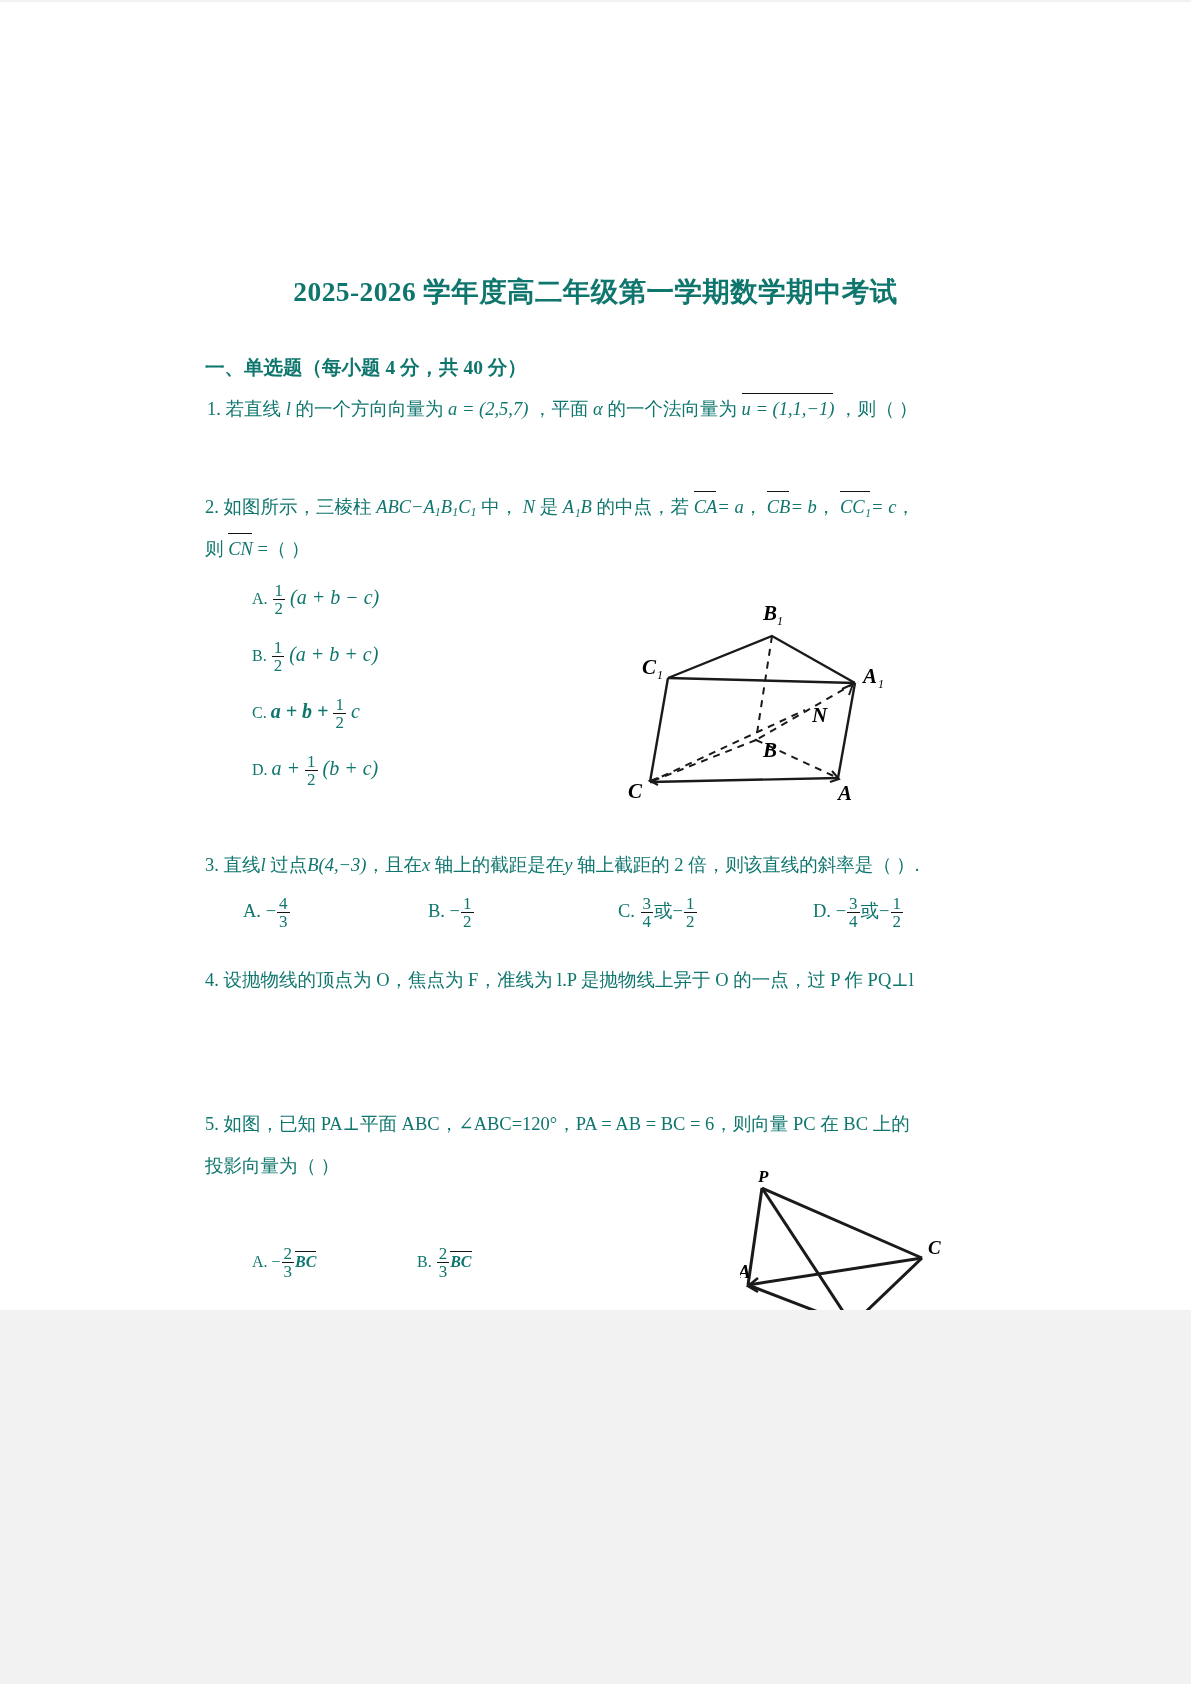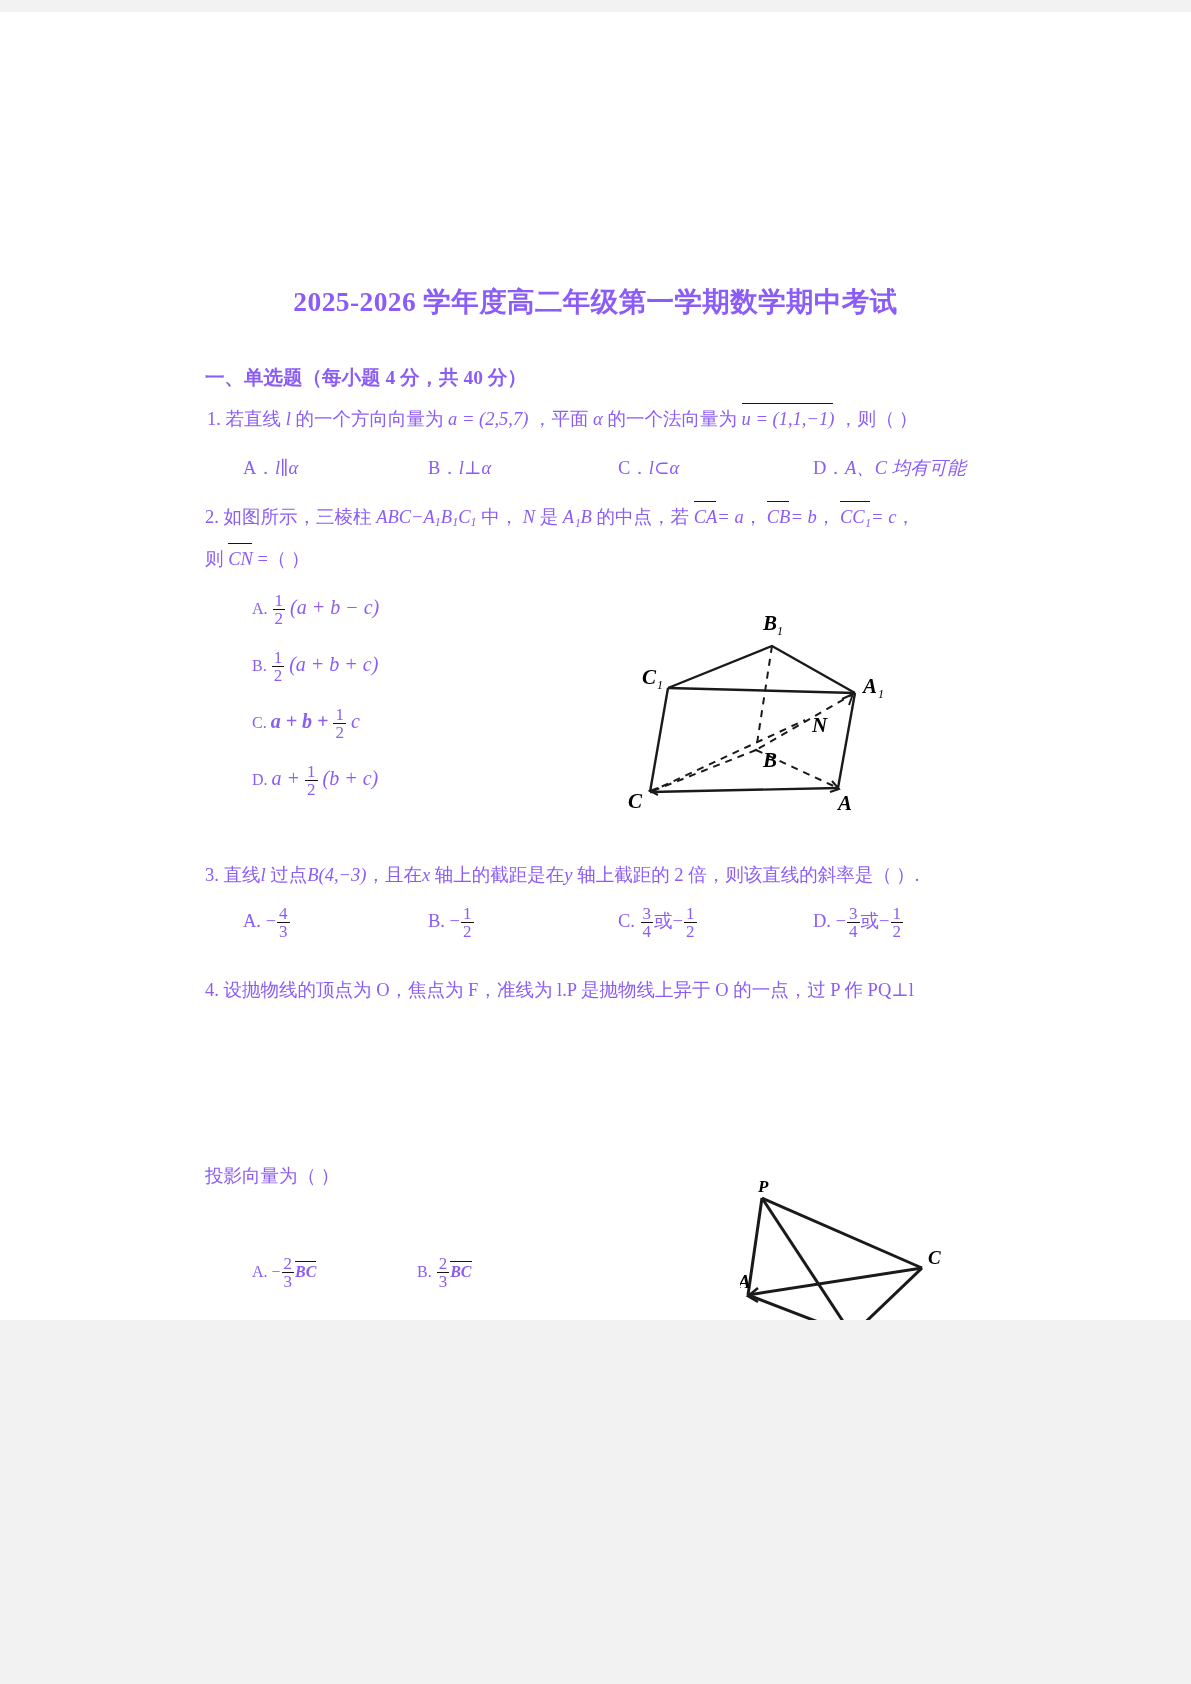--- a/index.html
+++ b/index.html
@@ -5,24 +5,24 @@
   html, body {
     margin: 0;
     padding: 0;
     background: #f2f2f2;
   }
   .page {
     position: relative;
     width: 1191px;
     height: 1308px;
     background: #ffffff;
-    margin: 12px auto;
+    margin: 2px auto;
     overflow: hidden;
     font-family: "Liberation Serif", "DejaVu Serif", serif;
-    color: #8b5cf6;
+    color: #0f766e;
   }
   .sheet {
     position: absolute;
     left: 0; top: 0;
     width: 1191px;
     height: 1684px;
   }
 
   
   .doc-title {
@@ -120,26 +120,20 @@
       <span>1.</span>
       <span>若直线</span>
       <span class="qi">l</span>
       <span>的一个方向向量为</span>
       <span class="qi">a = (2,5,7)</span>
       <span>，平面</span>
       <span class="qi">α</span>
       <span>的一个法向量为</span>
       <span class="qi vecar">u = (1,1,−1)</span>
       <span>，则（    ）</span>
-    </div>
-    <div class="opts" style="left:243px; top:443px; width:740px; height:30px;">
-      <span class="opt" style="left:0px;"><span>A．</span><span class="qi">l∥α</span></span>
-      <span class="opt" style="left:185px;"><span>B．</span><span class="qi">l⊥α</span></span>
-      <span class="opt" style="left:375px;"><span>C．</span><span class="qi">l⊂α</span></span>
-      <span class="opt" style="left:570px;"><span>D．</span><span class="qi">A、C 均有可能</span></span>
     </div>
 
     <div class="q" style="left:205px; top:490px;">
       <span>2.</span>
       <span>如图所示，三棱柱</span>
       <span class="qi"><span>ABC−A</span><span class="sub">1</span><span>B</span><span class="sub">1</span><span>C</span><span class="sub">1</span></span>
       <span>中，</span>
       <span class="qi">N</span>
       <span>是</span>
       <span class="qi">A₁B</span>
@@ -240,20 +234,24 @@
         <span>D.</span>
         <span>−</span><span class="frac"><span class="num">3</span><span class="den">4</span></span><span>或</span><span>−</span><span class="frac"><span class="num">1</span><span class="den">2</span></span>
       </span>
     </div>
 
     <div class="q" style="left:205px; top:963px;">
       <span>4.</span>
       <span>设抛物线的顶点为 O，焦点为 F，准线为 l.P 是抛物线上异于 O 的一点，过 P 作 PQ⊥l</span>
     </div>
 
+    <div class="q" style="left:205px; top:1107px;">
+      <span>5.</span>
+      <span>如图，已知 PA⊥平面 ABC，∠ABC=120°，PA = AB = BC = 6，则向量 PC 在 BC 上的</span>
+    </div>
     <div class="q" style="left:205px; top:1149px;">
       <span>投影向量为（    ）</span>
     </div>
 
     <div class="opt" style="left:252px; top:1243px;">
       <span>A.</span>
       <span>−</span><span class="frac"><span class="num">2</span><span class="den">3</span></span><span class="qi vec" style="font-weight:bold;">BC</span>
     </div>
     <div class="opt" style="left:417px; top:1243px;">
       <span>B.</span>

